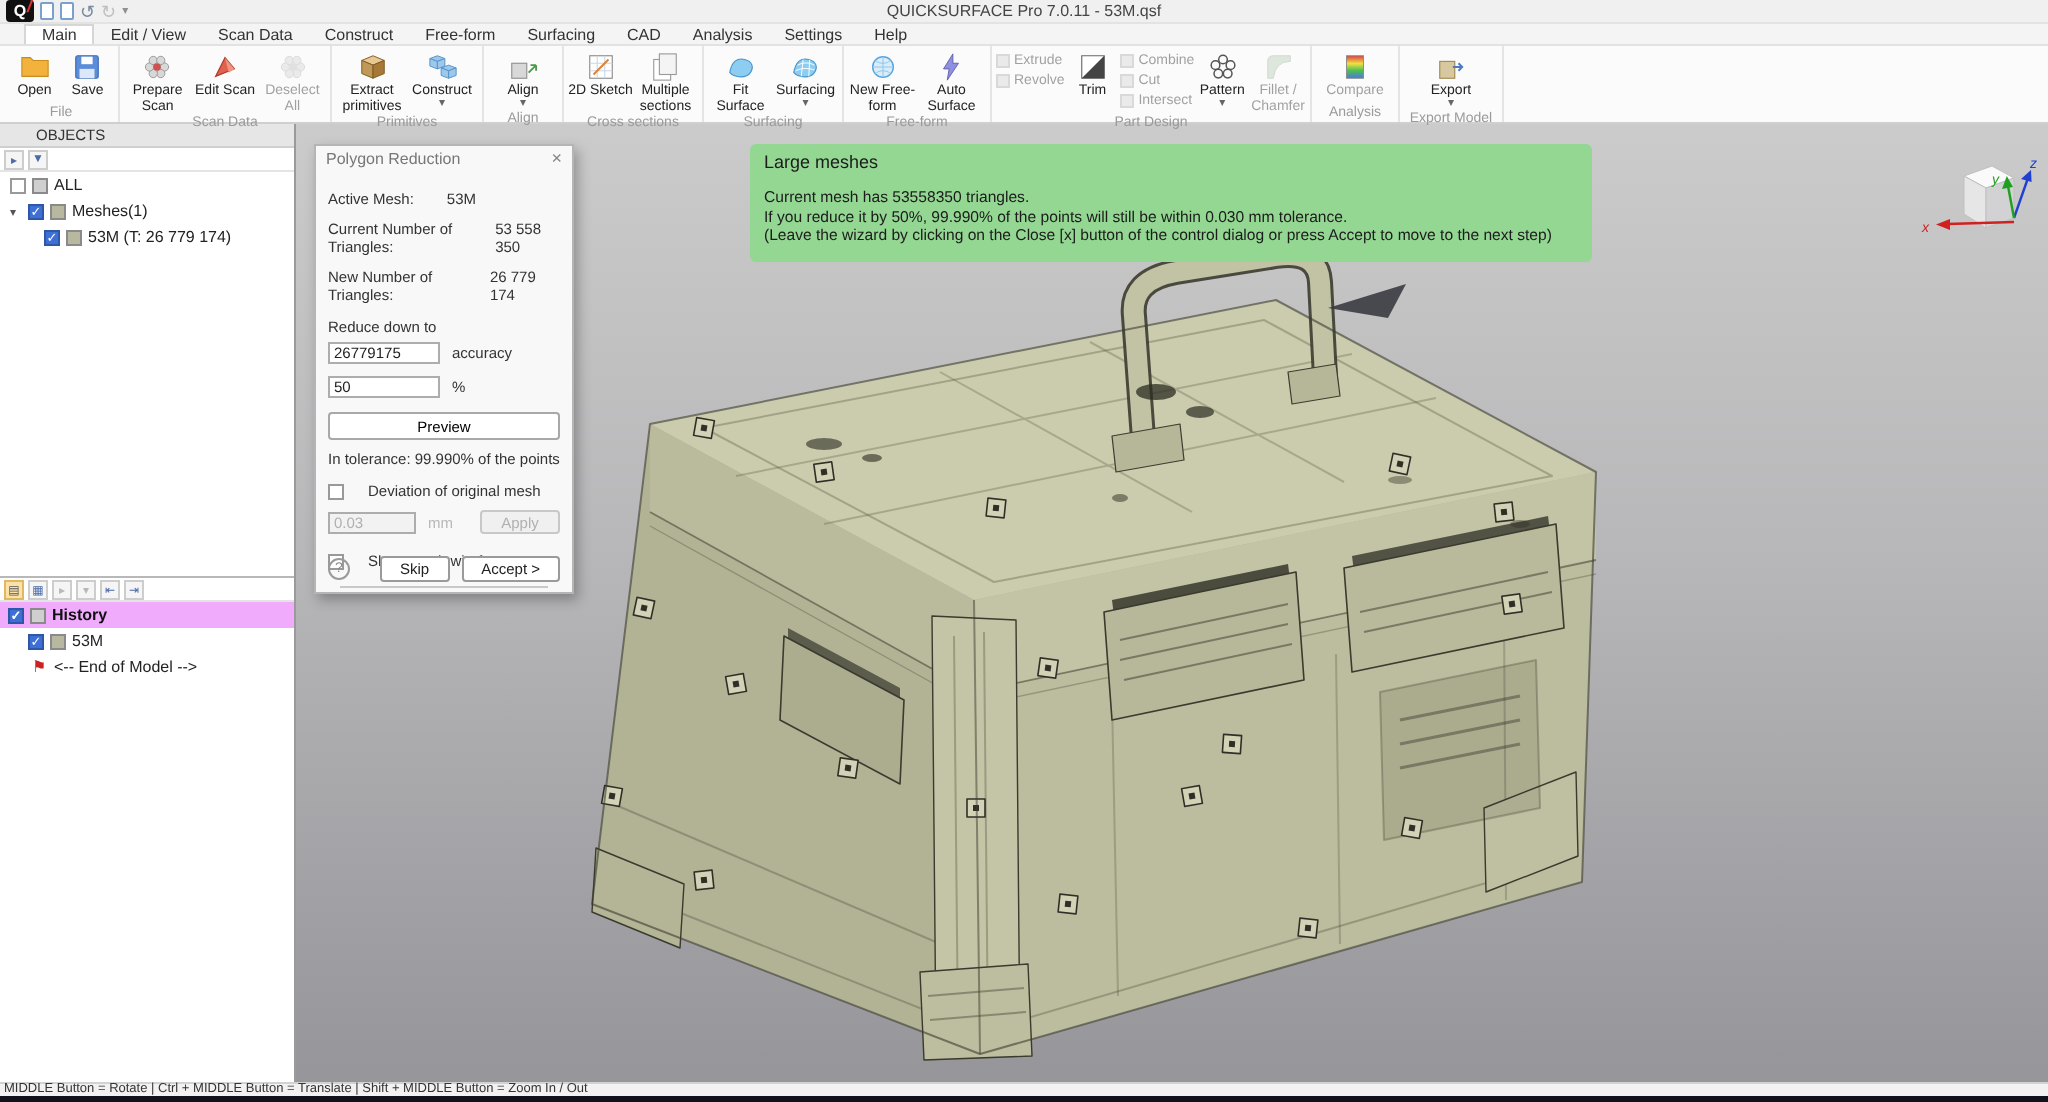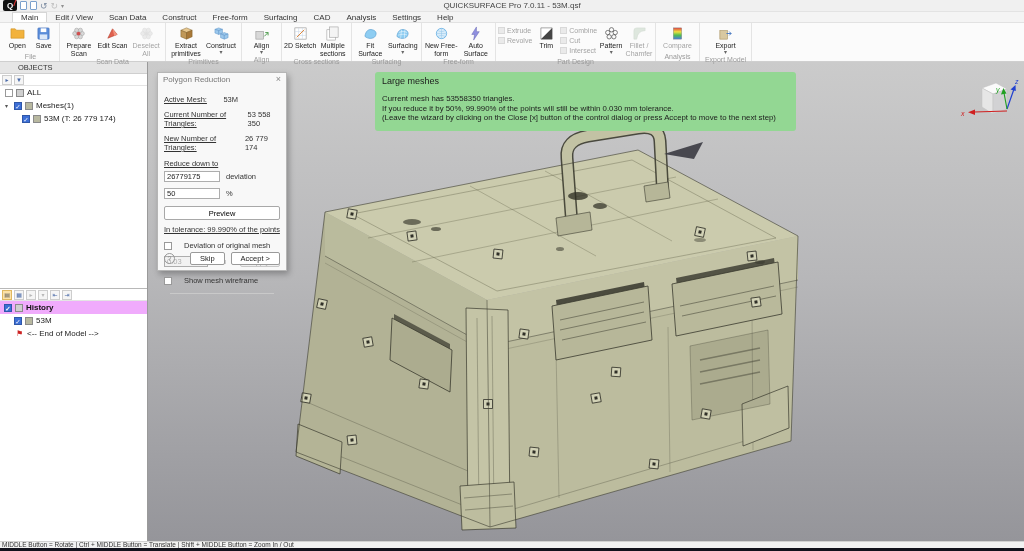--- a/index.html
+++ b/index.html
@@ -63,26 +63,26 @@
   .mk rect.d { fill:#2f2f27; stroke:none; }
 
   .triad { position:absolute; right:4px; top:14px; width:60px; height:52px; }
   .triad text { font-size:7px; font-style:italic; font-family:"Liberation Sans",sans-serif; }
 
   .info-box { position:absolute; left:227px; top:10px; width:421px; height:59px; background:#93d793; border-radius:3px; padding:4px 7px 3px; color:#1c1c1c; }
   .info-title { font-size:9px; margin-bottom:8px; }
   .info-line { font-size:7.8px; line-height:9.7px; }
 
   
-  .dialog { position:absolute; left:9px; top:10px; width:130px; height:199px; background:#f8f8f8; border:1px solid #b5b5b5; box-shadow:2px 3px 6px rgba(0,0,0,.28); font-size:7.5px; color:#333; }
+  .dialog { position:absolute; left:9px; top:10px; width:130px; height:225px; background:#f8f8f8; border:1px solid #b5b5b5; box-shadow:2px 3px 6px rgba(0,0,0,.28); font-size:7.5px; color:#333; }
   .dlg-title { height:13px; display:flex; justify-content:space-between; align-items:center; padding:0 5px; color:#777; font-size:8px; }
   .dlg-close { color:#888; font-size:9px; line-height:9px; }
   .dlg-body { padding:3px 6px 0; }
   .drow { display:flex; justify-content:space-between; align-items:center; margin-top:6px; }
-  .drow .lbl { color:#333;text-decoration:underline; }
+  .drow .lbl { color:#333; }
   .drow .val { color:#333; }
   .din { width:56px; height:11px; font-size:7.5px; border:1px solid #adadad; padding:0 2px; font-family:"Liberation Sans",sans-serif; color:#222; background:#fff; }
   .unit { margin-left:6px; flex:1; text-align:left; color:#333; }
   .preview-btn { width:100%; height:14px; background:#fff; border:1px solid #a8a8a8; border-radius:2px; font-size:7.5px; margin-top:7px; font-family:"Liberation Sans",sans-serif; }
   .chk-row { display:flex; align-items:center; gap:12px; margin-top:7px; }
   .apply-row { display:flex; align-items:center; margin-top:5px; }
   .din.dim { color:#b0b0b0; background:#f2f2f2; width:44px; }
   .unit.dim { color:#b8b8b8; }
   .apply-btn { width:40px; height:12px; background:#f0f0f0; border:1px solid #c8c8c8; color:#b0b0b0; font-size:7.5px; border-radius:2px; font-family:"Liberation Sans",sans-serif; }
   .dlg-sep { border-top:1px solid #c9c9c9; margin:8px 6px 0; }
@@ -644,21 +644,21 @@
             </div>
           <div class="drow">
               <span class="lbl">New Number of Triangles:</span>
               <span class="val">26 779 174</span>
             </div>
           <div class="drow" style="margin-top:7px">
               <span class="lbl">Reduce down to</span>
             </div>
           <div class="drow" style="margin-top:3px">
             <input class="din" value="26779175" style="">
-            <span class="unit">deviation</span>
+            <span class="unit">accuracy</span>
           </div>
           <div class="drow">
             <input class="din" value="50" style="">
             <span class="unit">%</span>
           </div>
           <button class="preview-btn">Preview</button>
           <div class="drow" style="margin-top:5px">
               <span class="lbl">In tolerance: 99.990% of the points</span>
             </div>
           <div class="chk-row">

